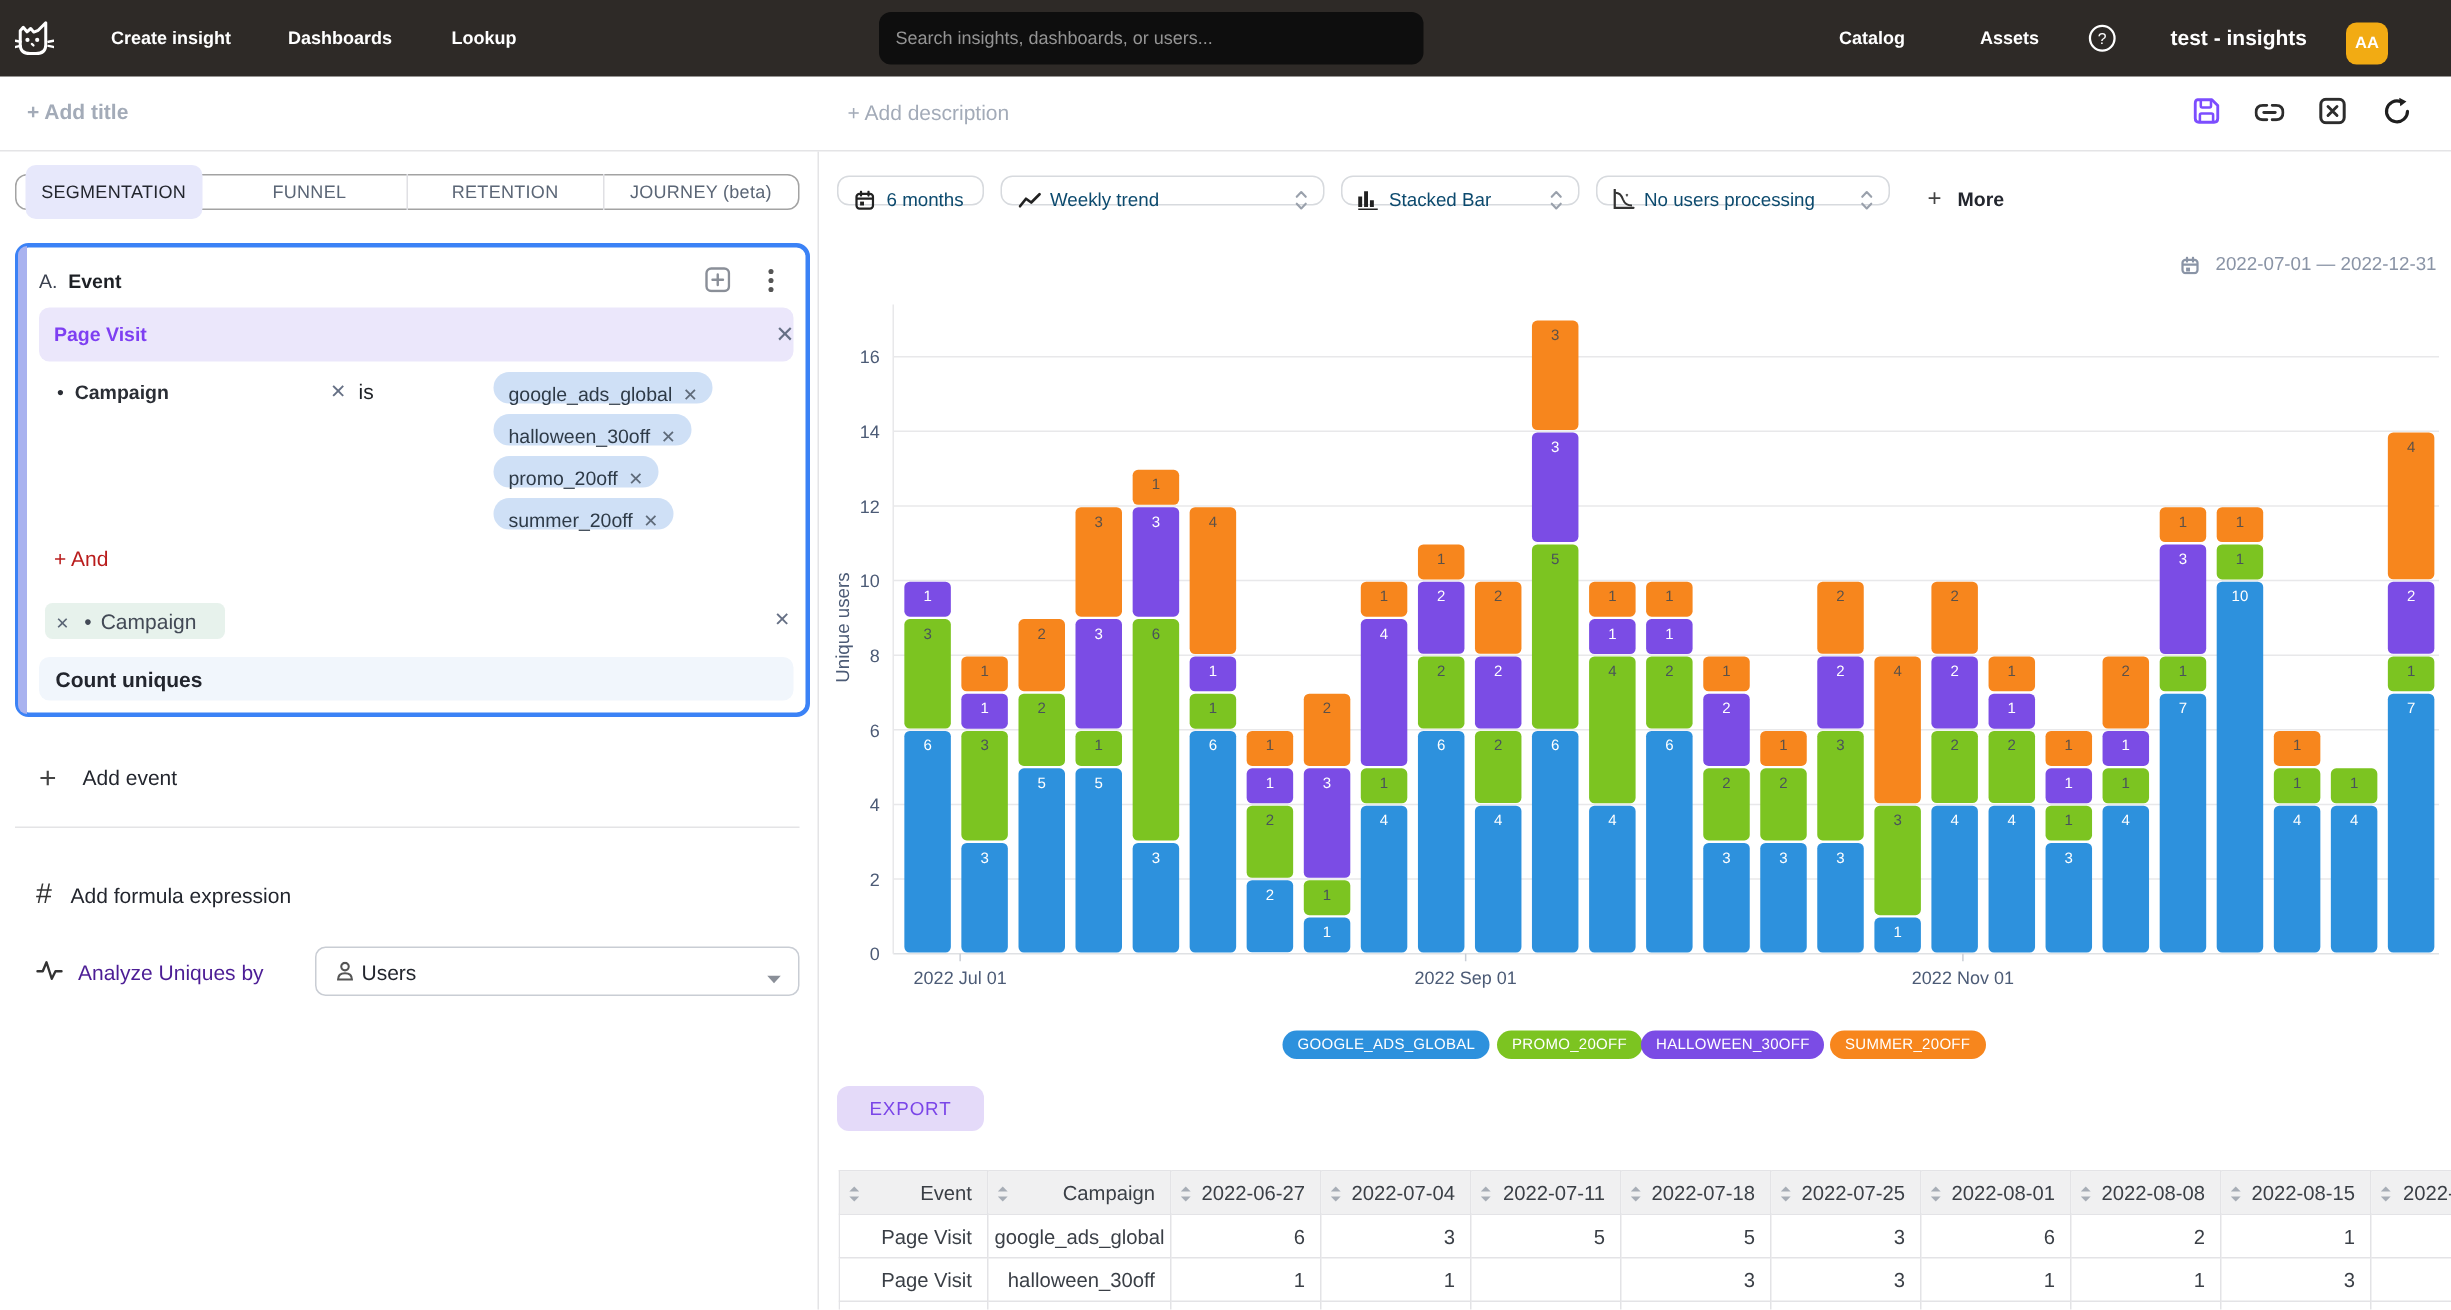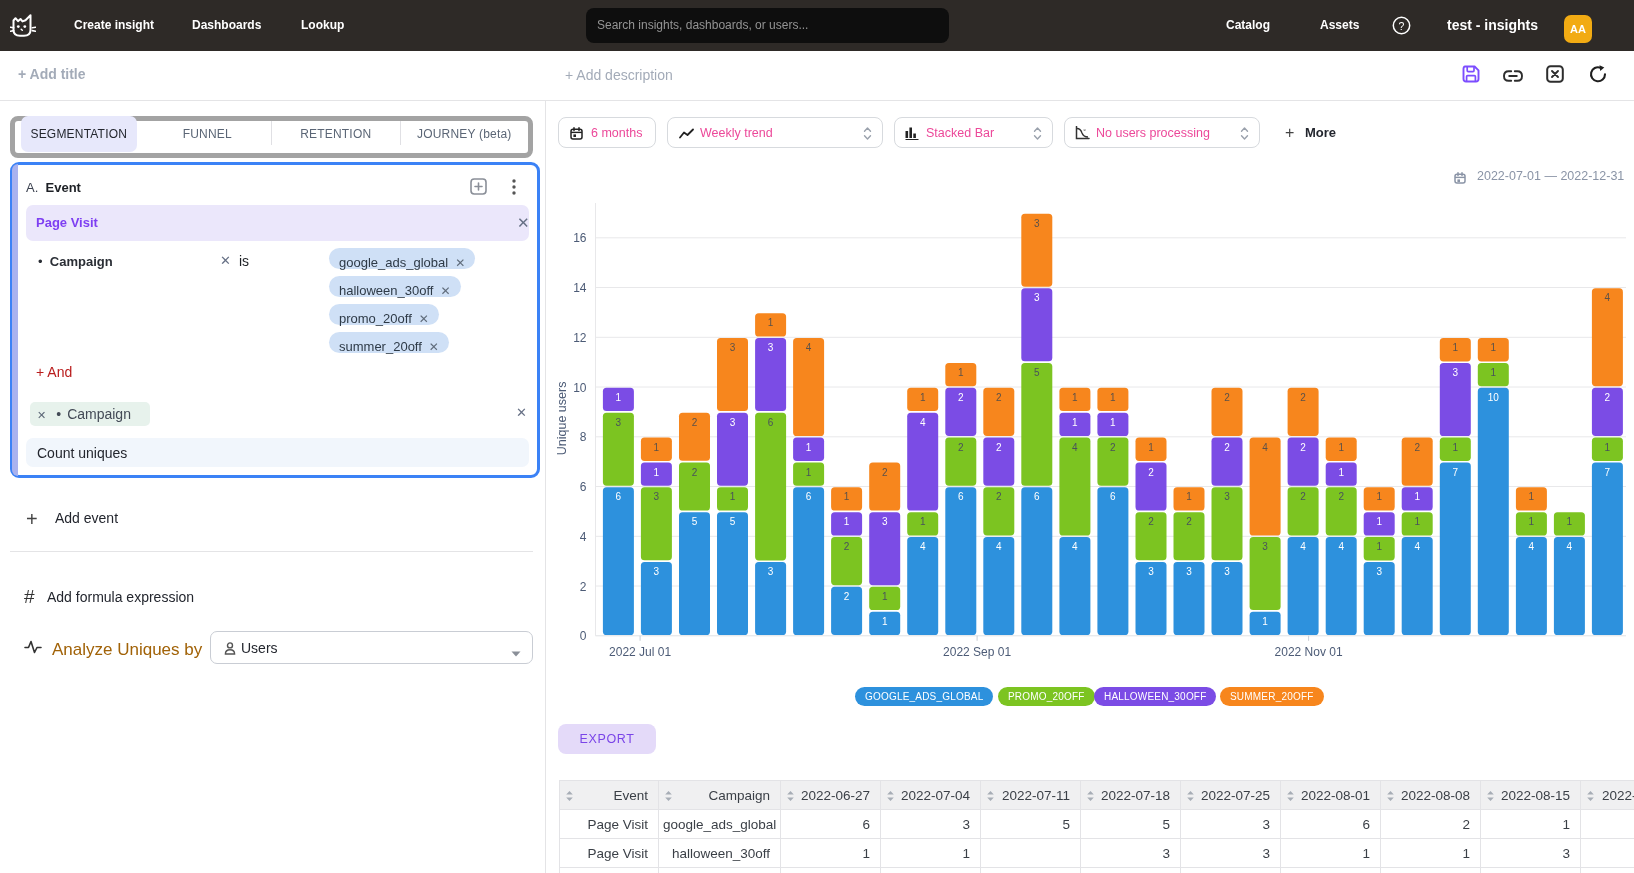--- a/index.html
+++ b/index.html
@@ -5,33 +5,33 @@
 html,body{width:1634px;height:873px;overflow:hidden;background:#fff;
  font-family:"Liberation Sans",sans-serif;-webkit-font-smoothing:antialiased}
 .abs{position:absolute}
 #nav{position:absolute;left:0;top:0;width:1634px;height:51px;background:#2e2a27}
 #nav .item{position:absolute;top:0;height:51px;line-height:51px;color:#fff;font-size:12px;font-weight:700}
 #search{position:absolute;left:586px;top:8px;width:363px;height:35px;background:#0e0e0e;border-radius:8px;color:#949494;font-size:12px;line-height:35px;padding-left:11px}
 #avatar{position:absolute;left:1564px;top:15px;width:28px;height:28px;border-radius:7px;background:#f2ab13;color:#fff;font-size:11px;font-weight:700;text-align:center;line-height:28px}
 .gray{color:#a3abb8}
 .hline{position:absolute;background:#e4e4e6;height:1px}
 .vline{position:absolute;background:#e4e4e6;width:1px}
-.tabwrap{position:absolute;left:10px;top:116px;width:523px;height:42px;border:5px solid #a3a3a3;border-radius:8px;background:#fff;display:flex;align-items:flex-start}
+.tabwrap{position:absolute;left:10px;top:116px;width:523px;height:24px;border:1px solid #a3a3a3;border-radius:8px;background:#fff;display:flex;align-items:center}
 .tab{flex:1;text-align:center;font-size:12px;color:#5b6676;letter-spacing:.2px;position:relative;line-height:26px}
 .tab.on{color:#23262e}
 .tab.on .pill{position:absolute;left:6px;right:6px;top:-5px;bottom:-5px;background:#e7e8fb;border-radius:7px}
 .tab .lbl{position:relative}
 .tabsep{width:1px;height:24px;background:#e0e0e4}
 #card{position:absolute;left:10px;top:162px;width:530px;height:316px;border:3px solid #3b82f6;border-radius:9px;background:#fff}
 #accent{position:absolute;left:-1px;top:-1px;bottom:-1px;width:6px;background:#a9b2ef;border-radius:9px 0 0 9px}
 .crow{position:absolute;left:13px;width:503px;border-radius:7px}
 .xmark{color:#667085;font-size:15px}
 .chip{position:absolute;left:316px;height:21px;background:#cfe0f6;border-radius:10.5px;font-size:13px;color:#2e3a47;line-height:21px;padding:4px 10px;white-space:nowrap}
 .chip span{color:#5f6b7a;margin-left:7px;font-size:12px}
-.btnrow{position:absolute;height:31px;border:1px solid #d7dade;border-radius:8px;background:#fff;display:flex;align-items:center;font-size:12.5px;color:#ec4899}
+.btnrow{position:absolute;height:20px;border:1px solid #d7dade;border-radius:8px;background:#fff;display:flex;align-items:center;font-size:12.5px;color:#0c4a6e}
 .leg{position:absolute;height:19px;border-radius:10px;color:#fff;font-size:10px;line-height:19px;padding:0 10px;letter-spacing:.2px}
 table{border-collapse:collapse;table-layout:fixed;font-size:13.5px;color:#3a3f46}
 td,th{border:1px solid #e3e3e6;height:29px;padding:0 10px 0 4px;text-align:right;font-weight:400;white-space:nowrap;overflow:hidden;position:relative}
 th{background:#f0f0f1;color:#3a3f46}
 .sic{position:absolute;left:5px;top:9px}
 
 </style></head><body>
 <div id="nav">
 <div class="abs" style="left:10px;top:14px"><svg class="" width="26" height="24" viewBox="0 0 26 24">
         <path d="M3.5 12 L3.5 6.5 L5.5 4.2 L8 7.2 L10.5 5 L12.5 7.4 L15.5 6.2 L20.5 1.2 L20.5 16 Q20.5 21.7 14 21.7 L10 21.7 Q3.5 21.7 3.5 16 Z" fill="none" stroke="#fff" stroke-width="2" stroke-linejoin="round"></path>
@@ -106,32 +106,32 @@
 <div class="abs xmark" style="left:207px;top:88px;font-size:13px">✕</div>
 <div class="abs" style="left:226px;top:88px;font-size:14px;color:#1d2025">is</div>
 <div class="chip" style="top:83px">google_ads_global<span>✕</span></div>
 <div class="chip" style="top:111px">halloween_30off<span>✕</span></div>
 <div class="chip" style="top:139px">promo_20off<span>✕</span></div>
 <div class="chip" style="top:167px">summer_20off<span>✕</span></div>
 <div class="abs" style="left:23px;top:199px;font-size:14px;color:#b91c1c">+ And</div>
 <div class="abs" style="left:17px;top:237px;width:120px;height:24px;background:#e7f2ec;border-radius:5px;font-size:14px;color:#434a56;line-height:24px"><span style="margin-left:7px;font-size:11px;color:#5b6676">✕</span><span style="margin-left:10px">•</span><span style="margin-left:6px">Campaign</span></div>
 <div class="abs xmark" style="left:503px;top:240px;font-size:13px">✕</div>
 <div class="crow" style="top:273px;height:29px;background:#f1f6fc">
-<div class="abs" style="left:11px;top:7px;font-size:14px;font-weight:400;color:#23262e">Count uniques</div>
+<div class="abs" style="left:11px;top:7px;font-size:14px;font-weight:700;color:#23262e">Count uniques</div>
     </div>
 </div>
 <div class="abs" style="left:26px;top:508px;font-size:20px;color:#444">+</div>
 <div class="abs" style="left:55px;top:510px;font-size:14px;color:#23262e">Add event</div>
 <div class="hline" style="left:10px;top:551px;width:523px"></div>
 <div class="abs" style="left:24px;top:586px;font-size:19px;color:#333">#</div>
 <div class="abs" style="left:47px;top:589px;font-size:14px;color:#23262e">Add formula expression</div>
 <div class="abs" style="left:24px;top:640px"><svg class="" width="18" height="14" viewBox="0 0 18 14">
       <path d="M1 7.5 L4.5 7.5 L7 1.5 L10.5 12.5 L13 7.5 L17 7.5" fill="none" stroke="#333" stroke-width="1.6" stroke-linecap="round" stroke-linejoin="round"></path>
     </svg></div>
-<div class="abs" style="left:52px;top:640px;font-size:17px;color:#a16207">Analyze Uniques by</div>
+<div class="abs" style="left:52px;top:640px;font-size:14px;color:#4c1d95">Analyze Uniques by</div>
 <div class="abs" style="left:210px;top:631px;width:323px;height:33px;border:1px solid #c9cdd4;border-radius:7px;background:#fff"></div>
 <div class="abs" style="left:224px;top:641px"><svg class="" width="12" height="13" viewBox="0 0 12 13">
       <circle cx="6" cy="3.4" r="2.5" fill="none" stroke="#555" stroke-width="1.4"></circle>
       <path d="M1.4 12 Q1.4 7.8 6 7.8 Q10.6 7.8 10.6 12 Z" fill="none" stroke="#555" stroke-width="1.4"></path>
     </svg></div>
 <div class="abs" style="left:241px;top:640px;font-size:14px;color:#23262e">Users</div>
 <div class="abs" style="left:510px;top:644px"><svg class="" width="12" height="8" viewBox="0 0 12 8">
       <path d="M1.5 1.5 L6 6.5 L10.5 1.5 Z" fill="#8a8f98"></path>
     </svg></div>
 <div class="btnrow" style="left:558px;top:117px;width:98px">

